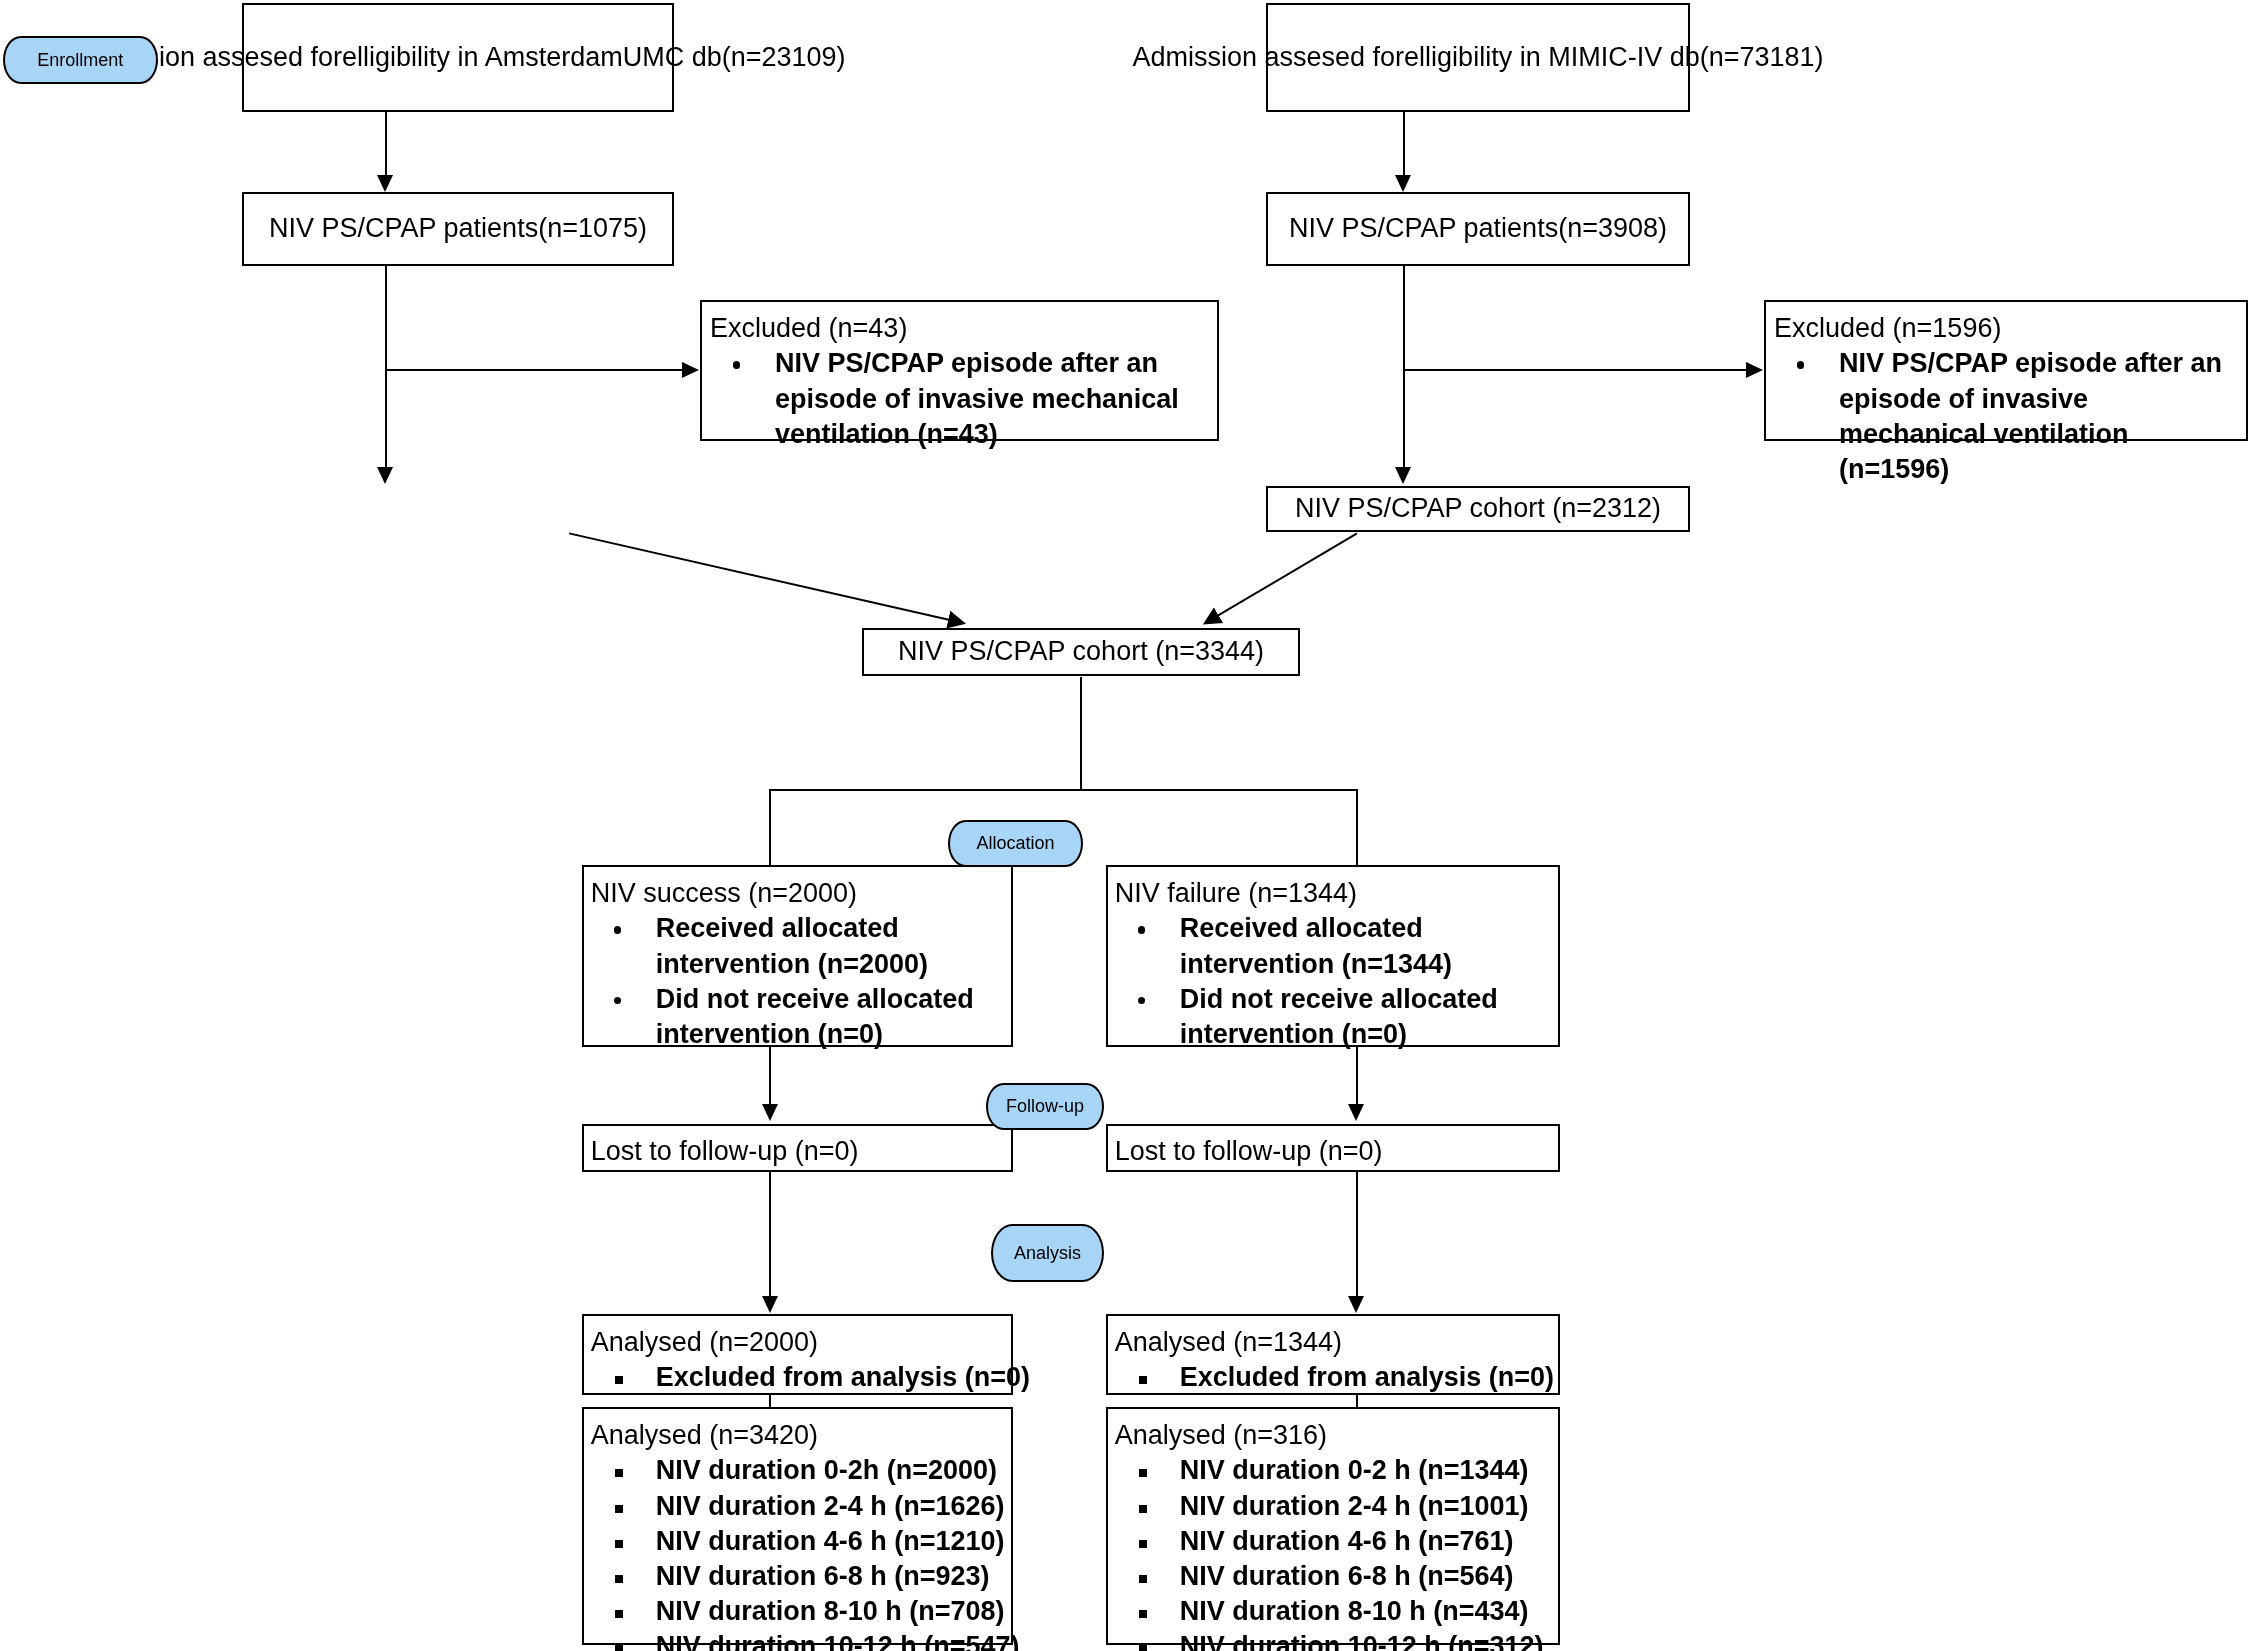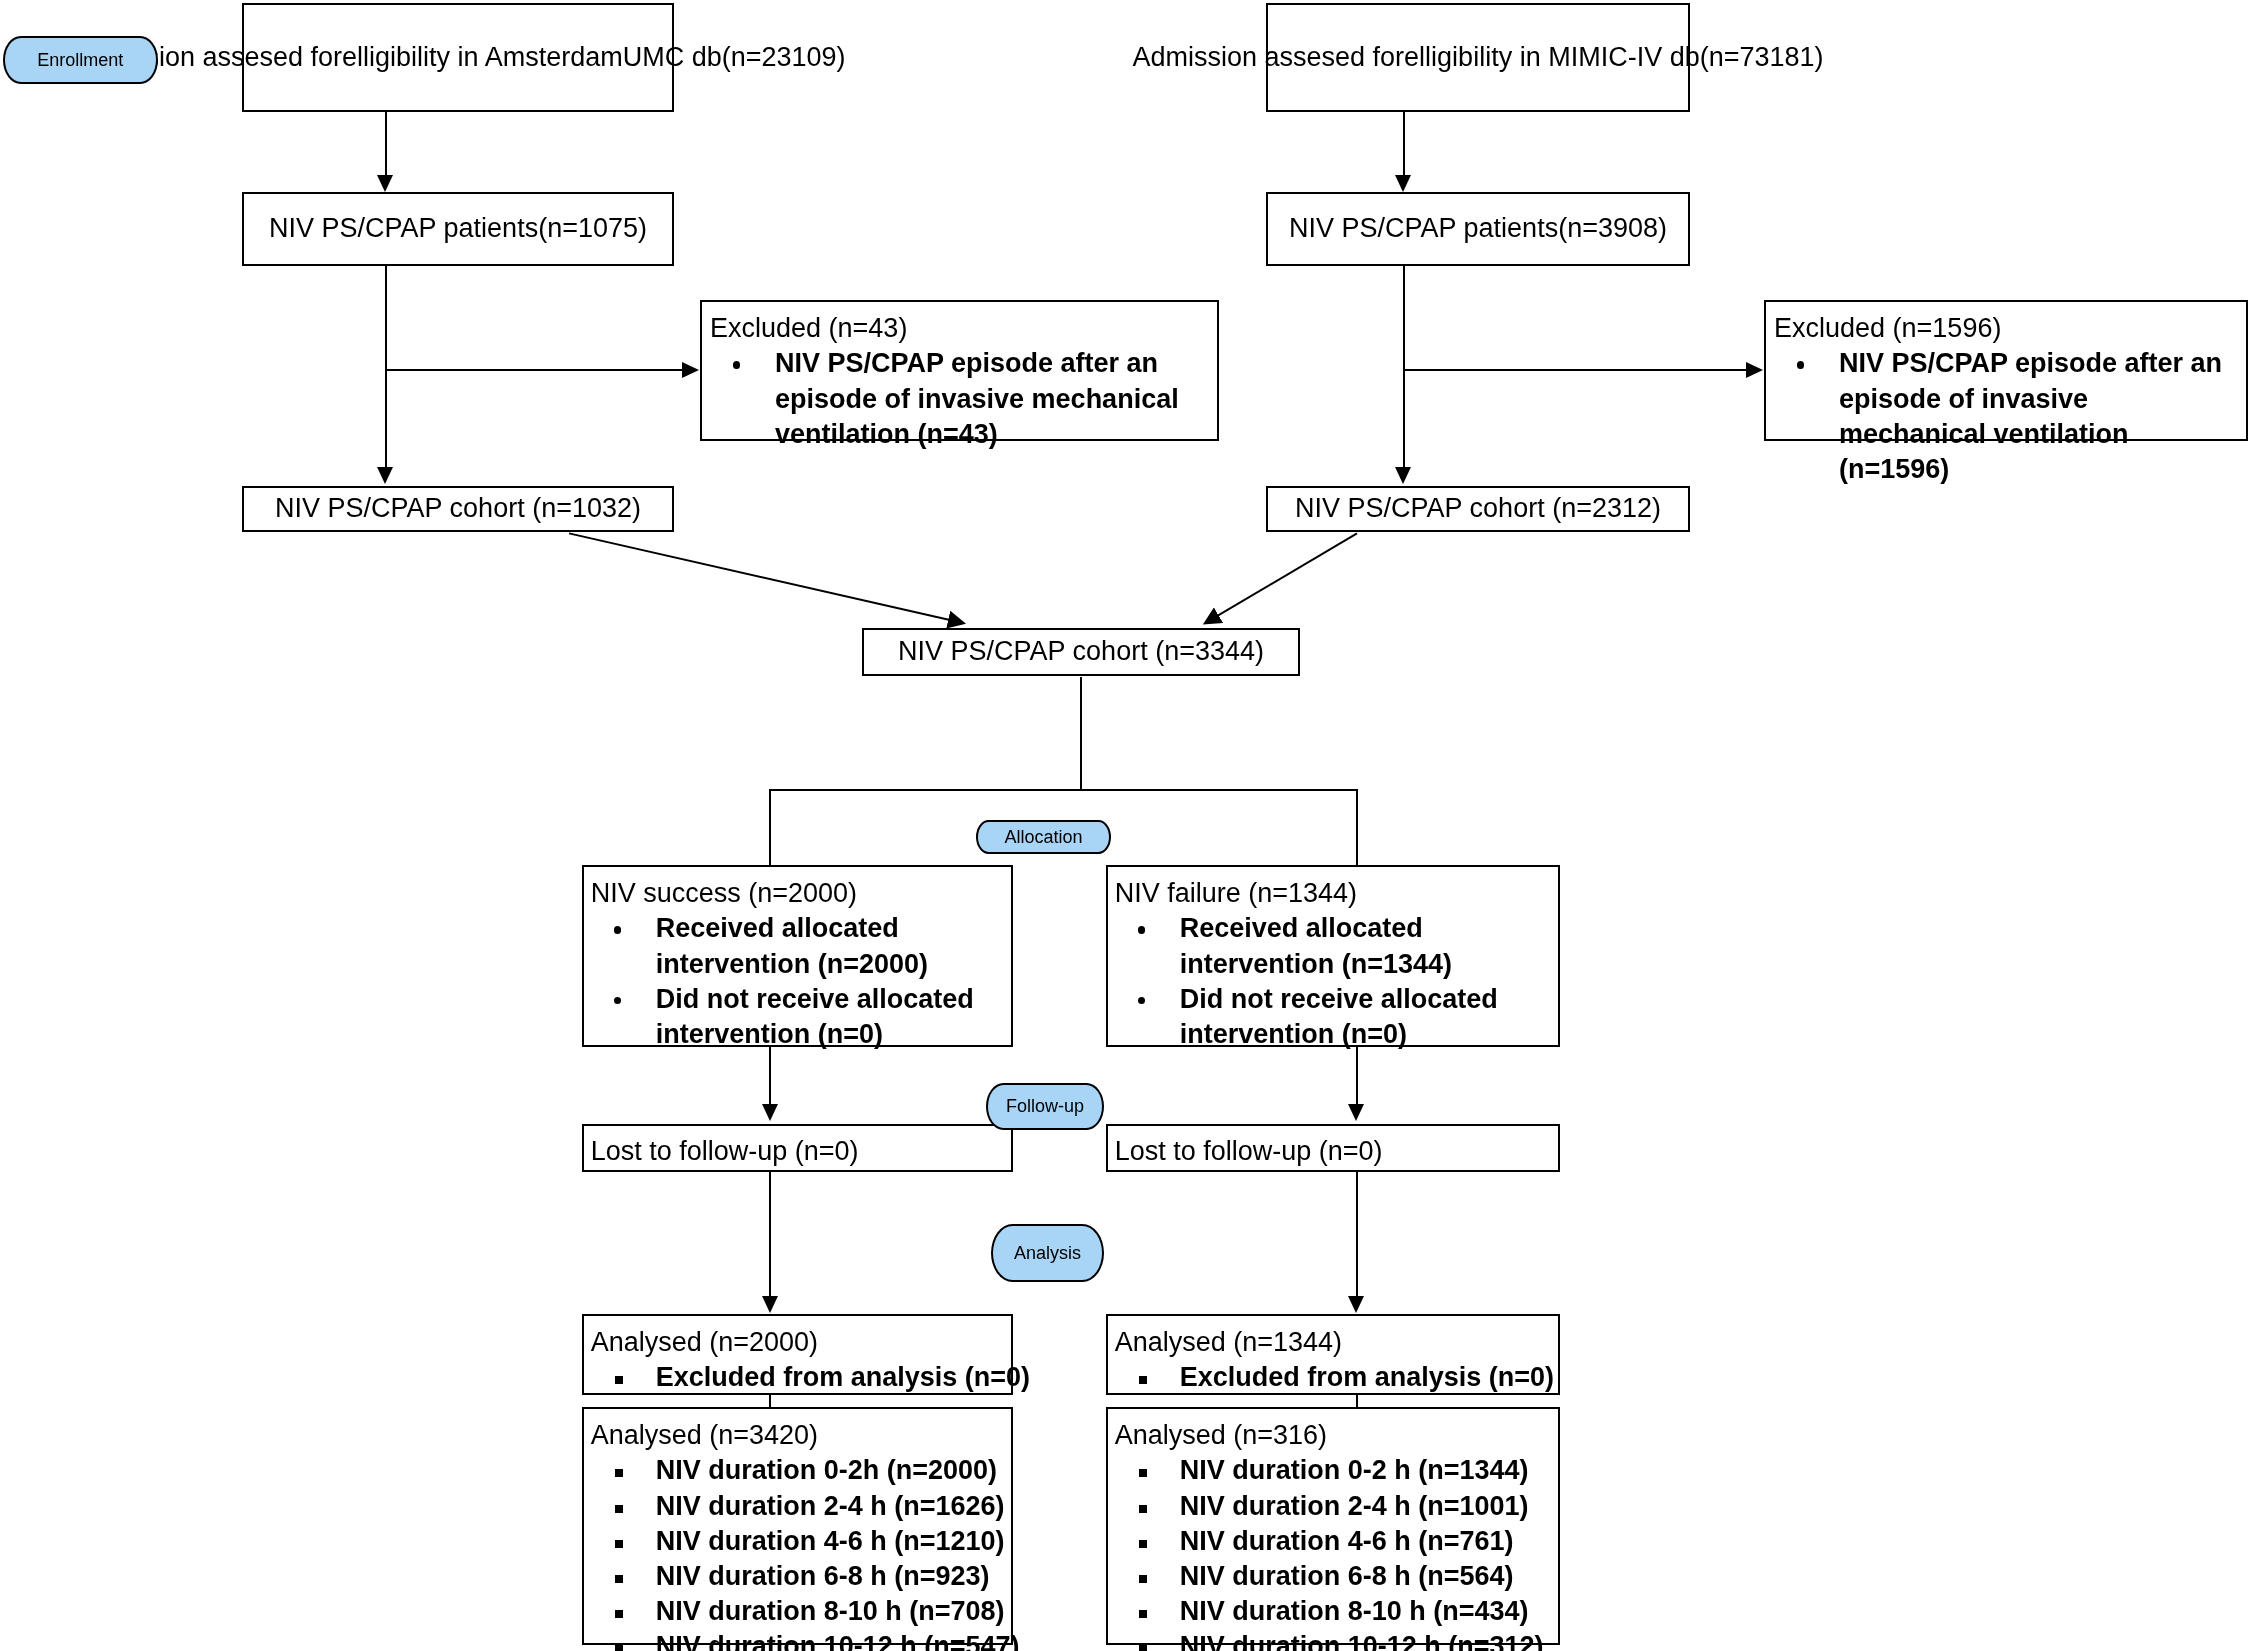--- a/index.html
+++ b/index.html
@@ -79,21 +79,21 @@
   }
   .diag{position:absolute;overflow:visible;}
 </style>
 </head>
 <body>
 
 <div id="canvas">
 
   <div class="stage" style="left:2.7px;top:36px;width:155px;height:48px;">Enrollment</div>
 
-  <div class="stage" style="left:976px;top:820px;width:135px;height:34px;">Allocation</div>
+  <div class="stage" style="left:948px;top:820px;width:135px;height:47px;">Allocation</div>
 
   <div class="stage" style="left:986px;top:1083px;width:118px;height:47px;">Follow-up</div>
 
   <div class="stage" style="left:991px;top:1224px;width:113px;height:58px;">Analysis</div>
 
   <div class="box center" style="left:242px;top:2.7px;width:432px;height:109px;">
     <span class="ln">Admission assesed for</span>
     <span class="ln">elligibility in AmsterdamUMC db</span>
     <span class="ln">(n=23109)</span>
   </div>
@@ -112,23 +112,20 @@
   <div class="hline" style="left:385px;top:369px;width:298px;"></div>
   <div class="arrowright" style="left:682px;top:362px;"></div>
 
   <div class="box left" style="left:700px;top:300px;width:519px;height:141px;padding:9.4px 8px 0 8px;">
     <div class="ln">Excluded (n=43)</div>
     <ul class="blist round wrap">
       <li>NIV PS/CPAP episode after an episode of invasive mechanical ventilation (n=43)</li>
     </ul>
   </div>
 
-  <div class="box center" style="left:242px;top:486px;width:432px;height:46px;">
-    <span class="ln">NIV PS/CPAP cohort (n=1032)</span>
-  </div>
 
   <div class="box center" style="left:1266px;top:2.7px;width:424px;height:109px;">
     <span class="ln">Admission assesed for</span>
     <span class="ln">elligibility in MIMIC-IV db</span>
     <span class="ln">(n=73181)</span>
   </div>
 
   <div class="vline" style="left:1403px;top:112px;height:66px;"></div>
   <div class="arrowdown" style="left:1395px;top:175px;"></div>
 

